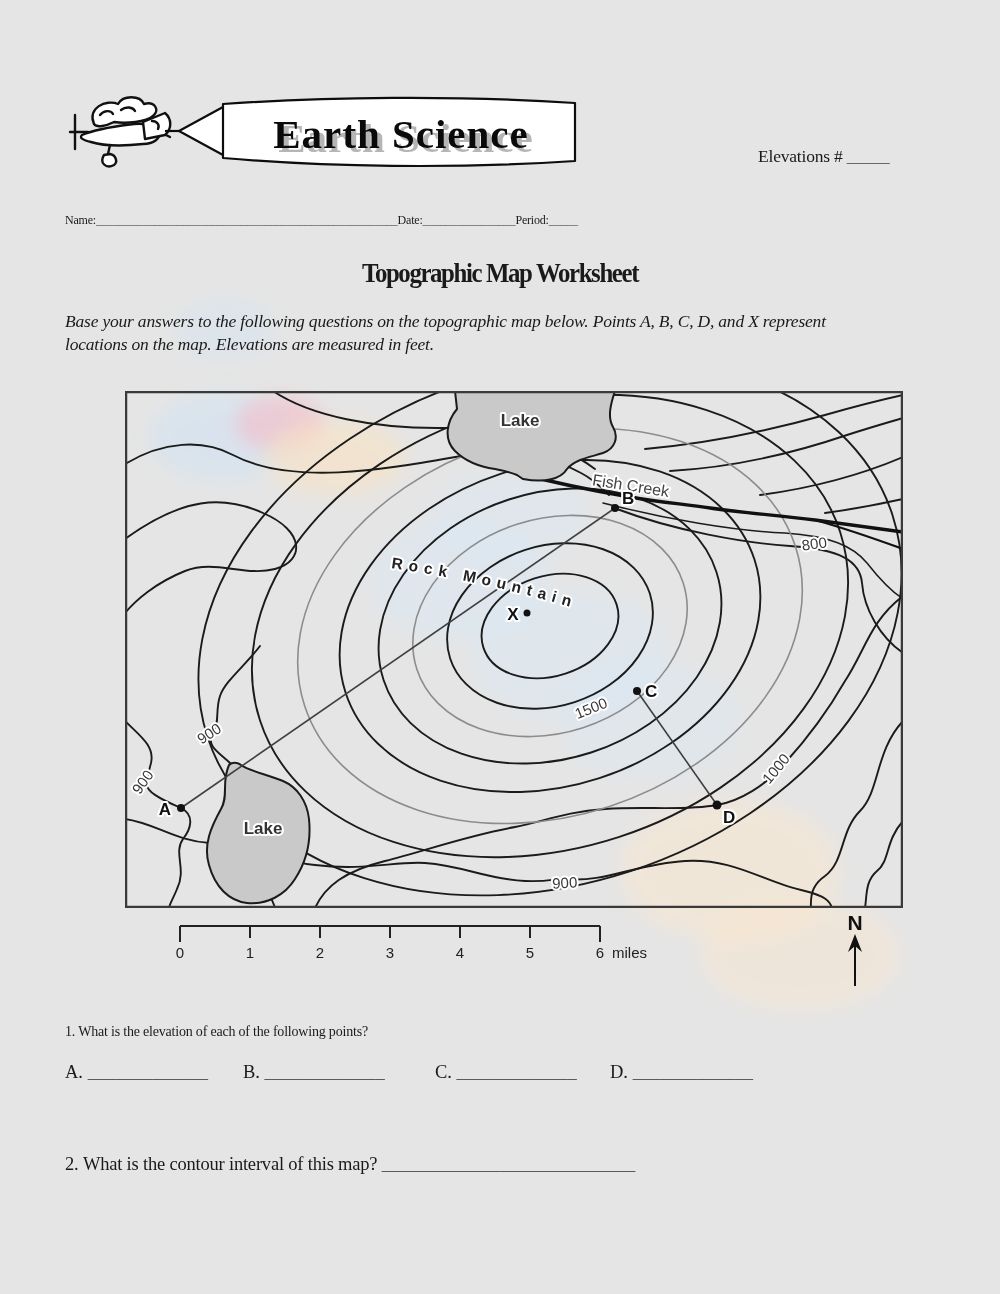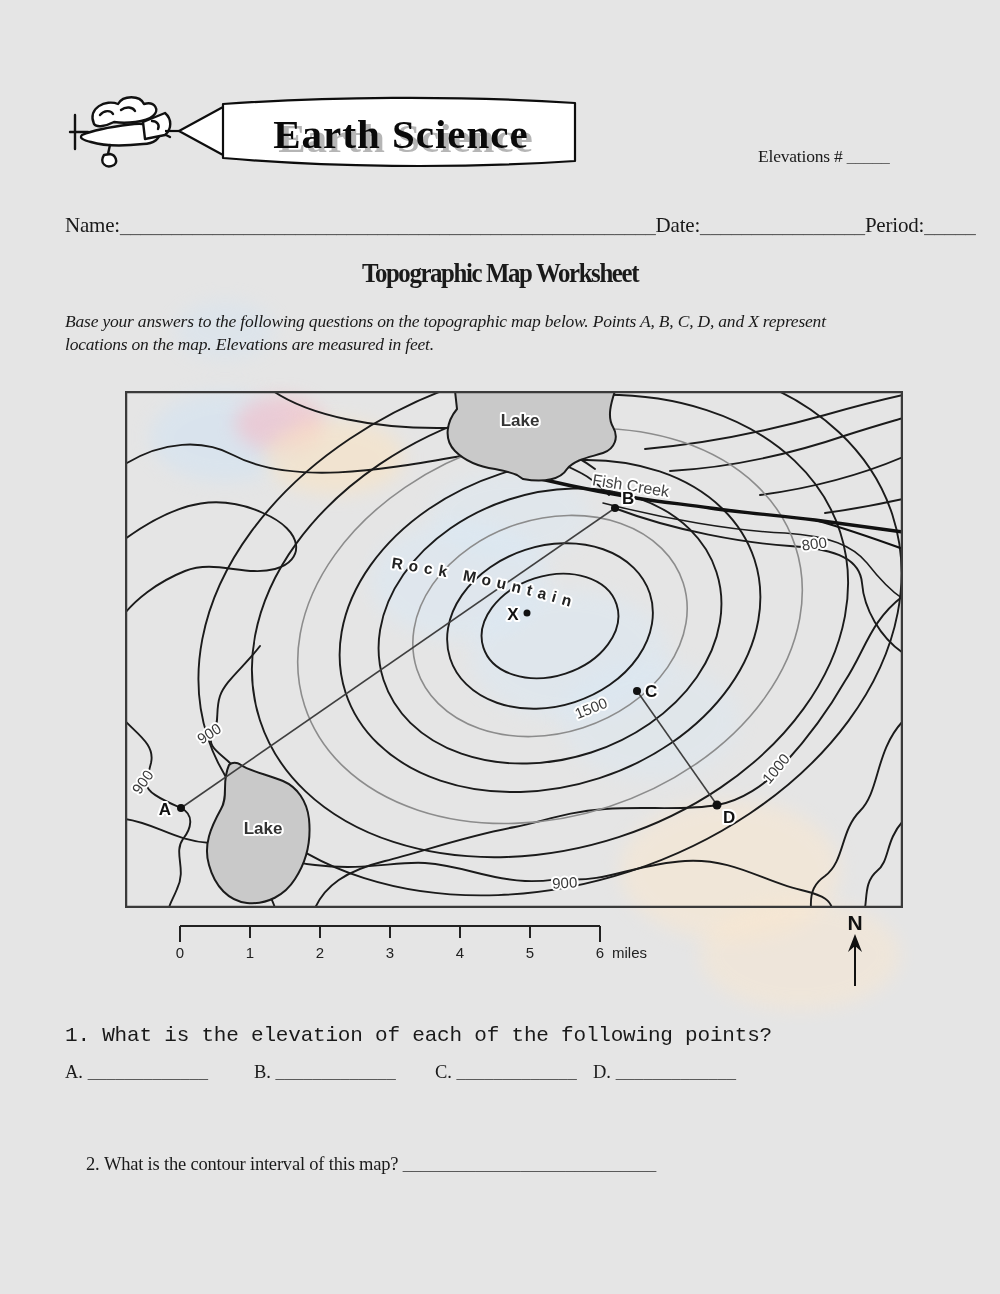--- a/index.html
+++ b/index.html
@@ -3,36 +3,36 @@
 <meta charset="utf-8">
 <style>
   html,body{margin:0;padding:0;background:#ffffff;}
   .page{position:relative;width:1000px;height:1294px;background:#e5e5e5;overflow:hidden;
         font-family:"Liberation Serif",serif;color:#1a1a1a;}
   .wm{position:absolute;border-radius:50%;filter:blur(9px);pointer-events:none;}
   .mascot{position:absolute;left:66px;top:93px;}
   .banner{position:absolute;left:165px;top:94px;}
   .banner text{font-family:"Liberation Serif",serif;font-weight:bold;font-size:41px;letter-spacing:1px;}
   .assignment{position:absolute;left:758px;top:146px;font-size:17.5px;letter-spacing:-0.2px;}
-  .student-line{position:absolute;left:65px;top:213px;font-size:21px;letter-spacing:-0.2px;white-space:nowrap;}
+  .student-line{position:absolute;left:65px;top:213px;font-size:12px;letter-spacing:-0.2px;white-space:nowrap;}
   .blankline{color:#555;}
   .ws-title{position:absolute;left:0;top:258px;width:1000px;text-align:center;
             font-size:27px;font-weight:bold;letter-spacing:-1.5px;transform:scaleX(.92);}
   .intro{position:absolute;left:65px;top:310px;width:795px;font-size:17.5px;line-height:1.33;letter-spacing:-0.2px;font-style:italic;}
   .map-wrap{position:absolute;left:125px;top:391px;width:778px;height:517px;}
   .map-wrap svg{display:block;}
   .map-label{font-family:"Liberation Sans",sans-serif;paint-order:stroke fill;stroke:#fff;stroke-width:4px;stroke-linejoin:round;}
   .scalebar{position:absolute;left:150px;top:912px;}
   .scalebar text{font-family:"Liberation Sans",sans-serif;font-size:15px;fill:#222;}
   .north{position:absolute;left:836px;top:912px;}
   .north text{font-family:"Liberation Sans",sans-serif;font-weight:bold;font-size:21px;fill:#111;}
-  .q1{position:absolute;left:65px;top:1024px;font-size:21px;letter-spacing:-0.2px;font-family:Liberation Mono, monospace;}
+  .q1{position:absolute;left:65px;top:1024px;font-size:14px;letter-spacing:-0.2px;}
   .q1-blanks{position:absolute;left:0;top:1062px;width:976px;height:30px;}
   .q1-blanks span.item{position:absolute;font-size:18.5px;white-space:nowrap;}
-  .q2{position:absolute;left:65px;top:1154px;font-size:18.5px;letter-spacing:-0.2px;white-space:nowrap;margin-left:21px;}
+  .q2{position:absolute;left:65px;top:1154px;font-size:18.5px;letter-spacing:-0.2px;white-space:nowrap;}
 </style>
 </head>
 <body>
 
 <div class="page">
 
   <div class="wm" style="left:175px;top:300px;width:100px;height:60px;background:#cfe3f5;opacity:.35"></div>
   <div class="wm" style="left:150px;top:392px;width:150px;height:90px;background:#cfe3f5;opacity:.5"></div>
   <div class="wm" style="left:235px;top:396px;width:90px;height:55px;background:#f6b8c4;opacity:.55"></div>
   <div class="wm" style="left:265px;top:420px;width:140px;height:75px;background:#fbe3c0;opacity:.55"></div>
@@ -193,23 +193,23 @@
     <polygon points="19,22 12,40 19,34 26,40" fill="#111"></polygon>
   </svg>
 
   <div class="q1">
     <span>1.</span>
     <span>What is the elevation of each of the following points?</span>
   </div>
 
   <div class="q1-blanks">
     <span class="item" style="left:65px"><span>A.</span> <span class="blankline">_____________</span></span>
-    <span class="item" style="left:254px"><span>B.</span> <span class="blankline">_____________</span></span>
+    <span class="item" style="left:243px"><span>B.</span> <span class="blankline">_____________</span></span>
     <span class="item" style="left:435px"><span>C.</span> <span class="blankline">_____________</span></span>
-    <span class="item" style="left:593px"><span>D.</span> <span class="blankline">_____________</span></span>
+    <span class="item" style="left:610px"><span>D.</span> <span class="blankline">_____________</span></span>
   </div>
 
   <div class="q2">
     <span>2.</span>&nbsp;<span>What is the contour interval of this map?</span>
     <span class="blankline">____________________________</span>
   </div>
 
 </div>
 
 </body></html>

